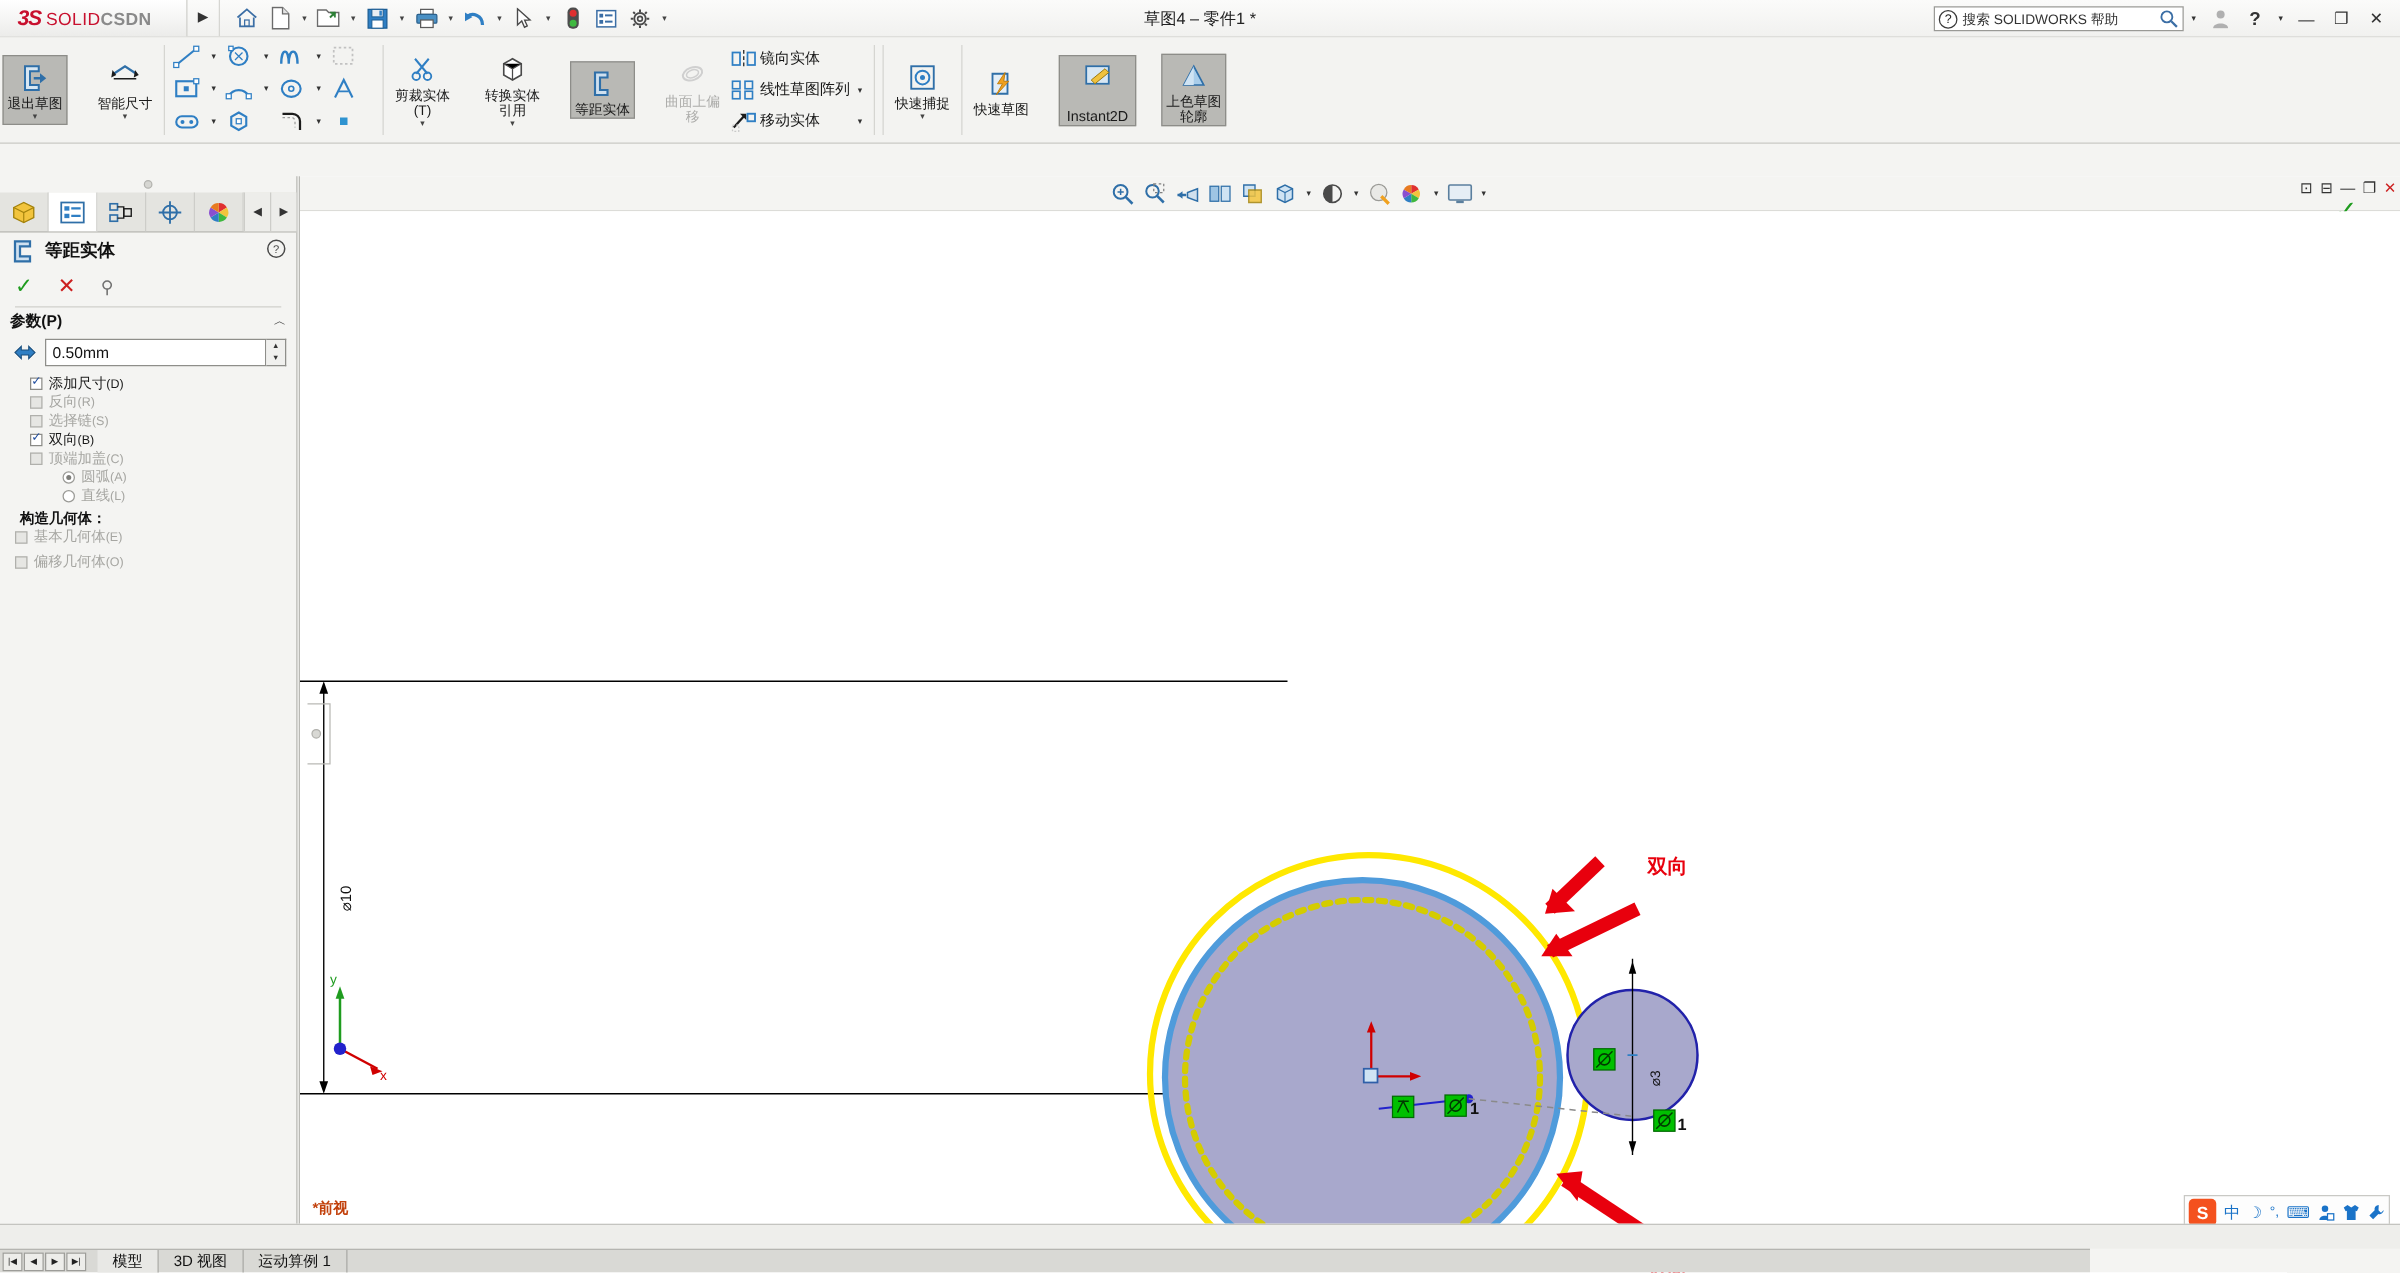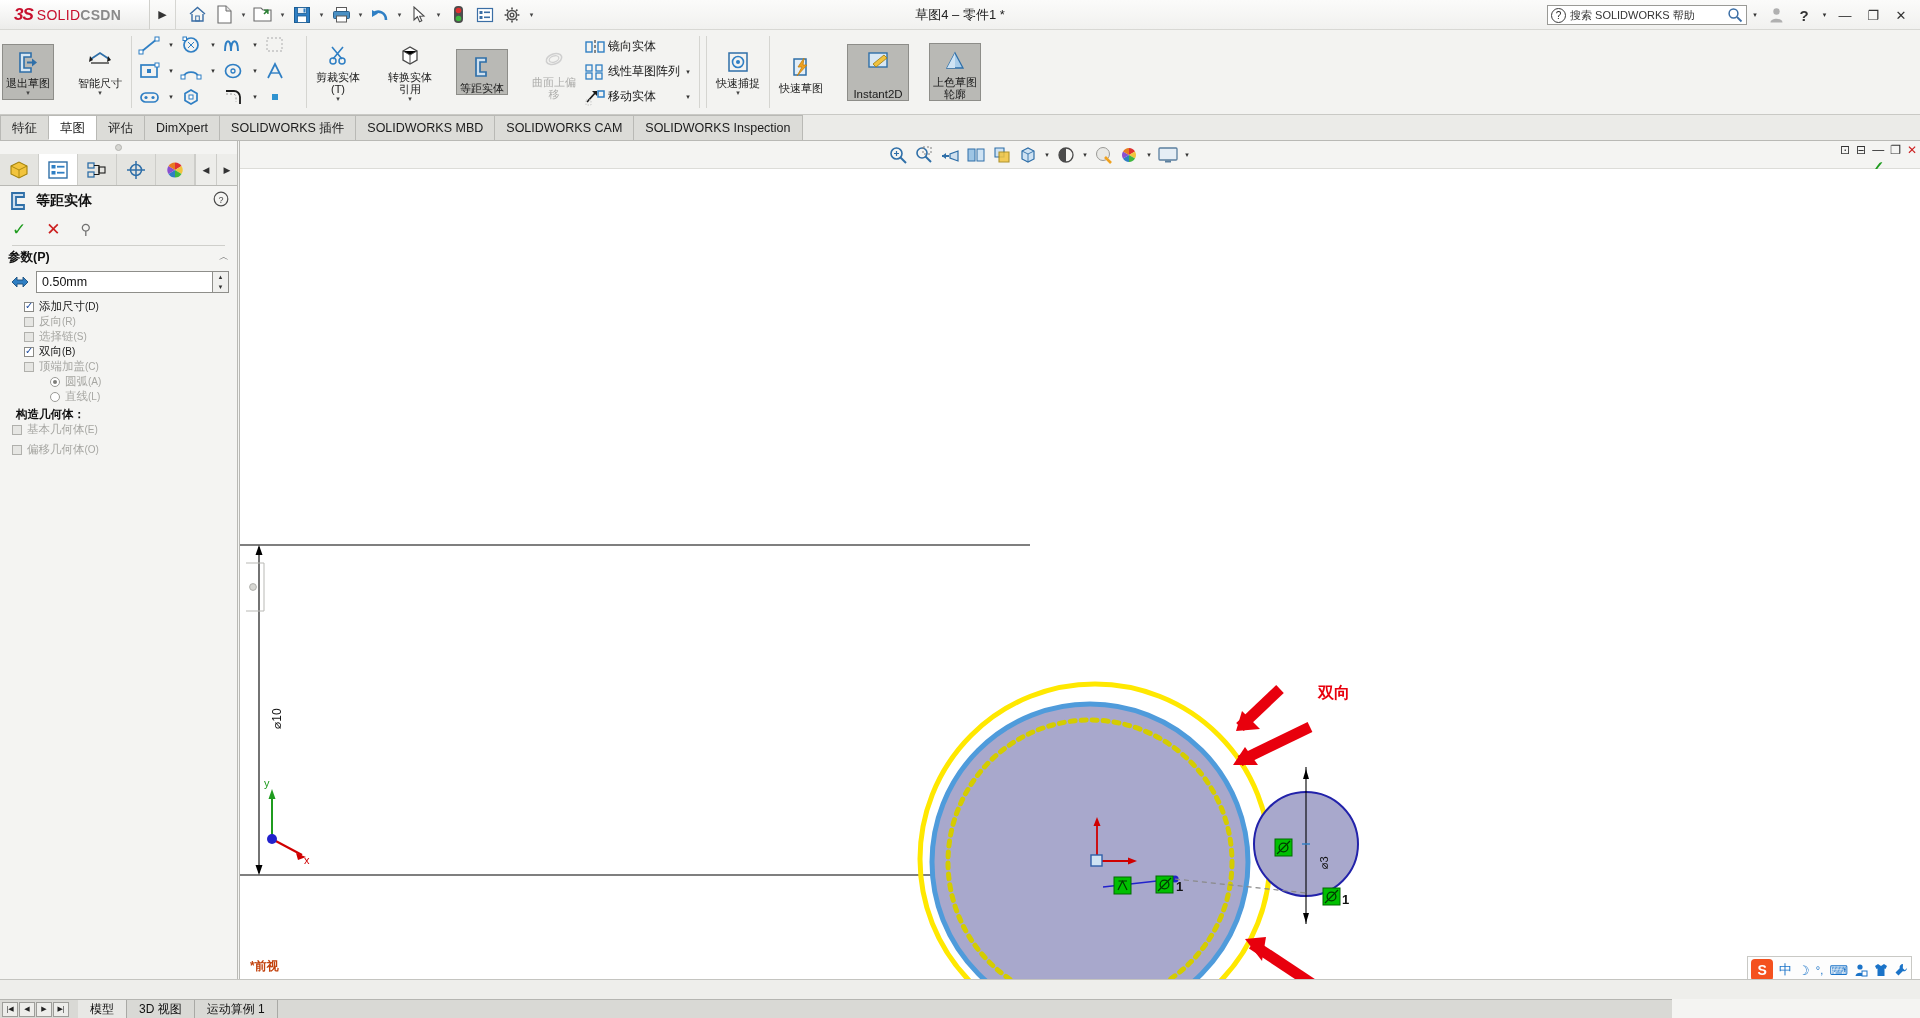--- a/index.html
+++ b/index.html
@@ -556,30 +556,20 @@
           <svg width="27" height="23" viewBox="0 0 27 23">
               <path d="M13 3 L21 18 L5 18 Z" fill="#a9cdea" stroke="#2f6fa8" stroke-width="1.3"></path>
               <path d="M13 3 L13 18 L5 18 Z" fill="#cfe3f3"></path>
             </svg>
         </div>
         <div class="lbl">上色草图轮廓</div>
       </div>
     </div>
   </div>
 
-  <div class="cmdtabs">
-    <div class="ctab">特征</div>
-    <div class="ctab active">草图</div>
-    <div class="ctab">评估</div>
-    <div class="ctab">DimXpert</div>
-    <div class="ctab">SOLIDWORKS 插件</div>
-    <div class="ctab">SOLIDWORKS MBD</div>
-    <div class="ctab">SOLIDWORKS CAM</div>
-    <div class="ctab">SOLIDWORKS Inspection</div>
-  </div>
 
   <div class="leftpanel">
     <div class="lp-handle">
         <div class="dot"></div>
       </div>
 
     <div class="lp-tabs">
       <div class="lp-tab">
         <svg width="22" height="20" viewBox="0 0 22 20">
             <path d="M3 6 L11 2 L19 6 L19 14 L11 18 L3 14 Z" fill="#f2c43d" stroke="#a4830c" stroke-width="1.1"></path>

